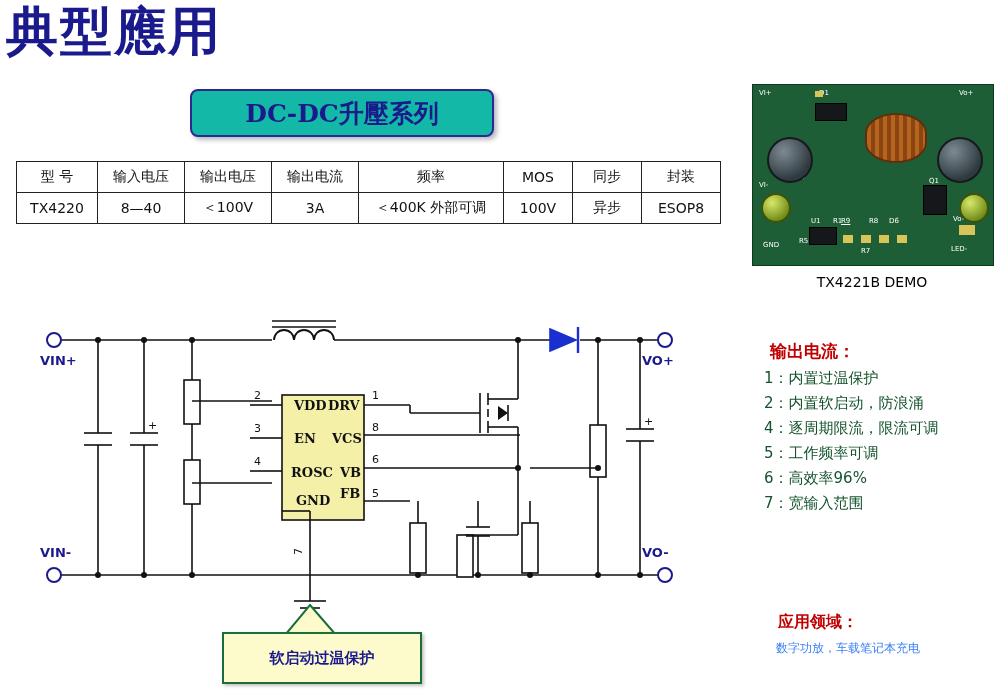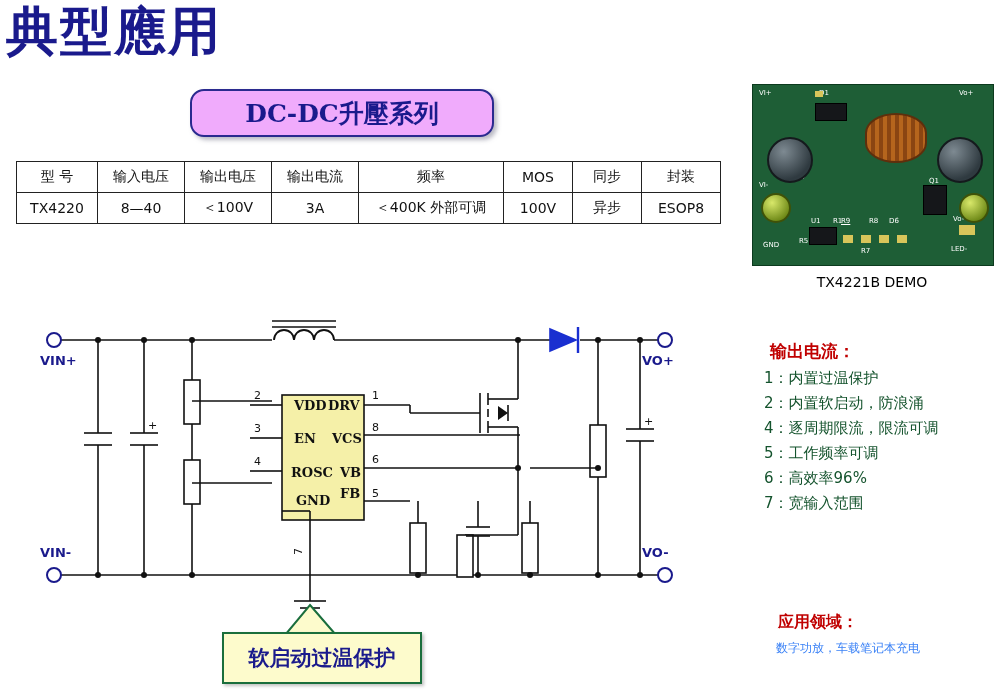--- a/index.html
+++ b/index.html
@@ -20,23 +20,23 @@
     font-weight:bold;
     color:#1a1a8c;
     letter-spacing:2px;
     line-height:1.05;
   }
 
   
   #subtitle-banner{
     left:190px;top:89px;
     width:300px;height:44px;
-    background:#f0abfc;
+    background:#14b8a6;
     border:2px solid #2a2a8f;
-    border-radius:14px;
+    border-radius:8px;
     display:flex;align-items:center;justify-content:center;
     box-shadow:3px 3px 4px rgba(120,120,140,.5);
   }
   #subtitle-banner span{
     font-family:"DejaVu Serif","Liberation Serif",serif;
     font-size:25px;font-weight:bold;color:#1a1a8c;
   }
 
   
   #spec-table{
@@ -125,21 +125,21 @@
 
   
   #callout-box{
     left:222px;top:632px;width:196px;height:48px;
     background:#fdfbcc;
     border:2px solid #1a6e3c;
     display:flex;align-items:center;justify-content:center;
     box-shadow:2px 2px 3px rgba(120,120,120,.45);
   }
   #callout-box span{
-    font-size:21px;font-weight:bold;color:#1a1a8c;
+    font-size:15px;font-weight:bold;color:#1a1a8c;
     font-family:"DejaVu Sans","Liberation Sans",sans-serif;
   }
   .sch-label{
     font-family:"DejaVu Sans","Liberation Sans",sans-serif;
     font-size:13px;font-weight:bold;fill:#1a1a8c;
   }
   .sch-pin{
     font-family:"DejaVu Sans","Liberation Sans",sans-serif;
     font-size:11px;fill:#111;
   }

